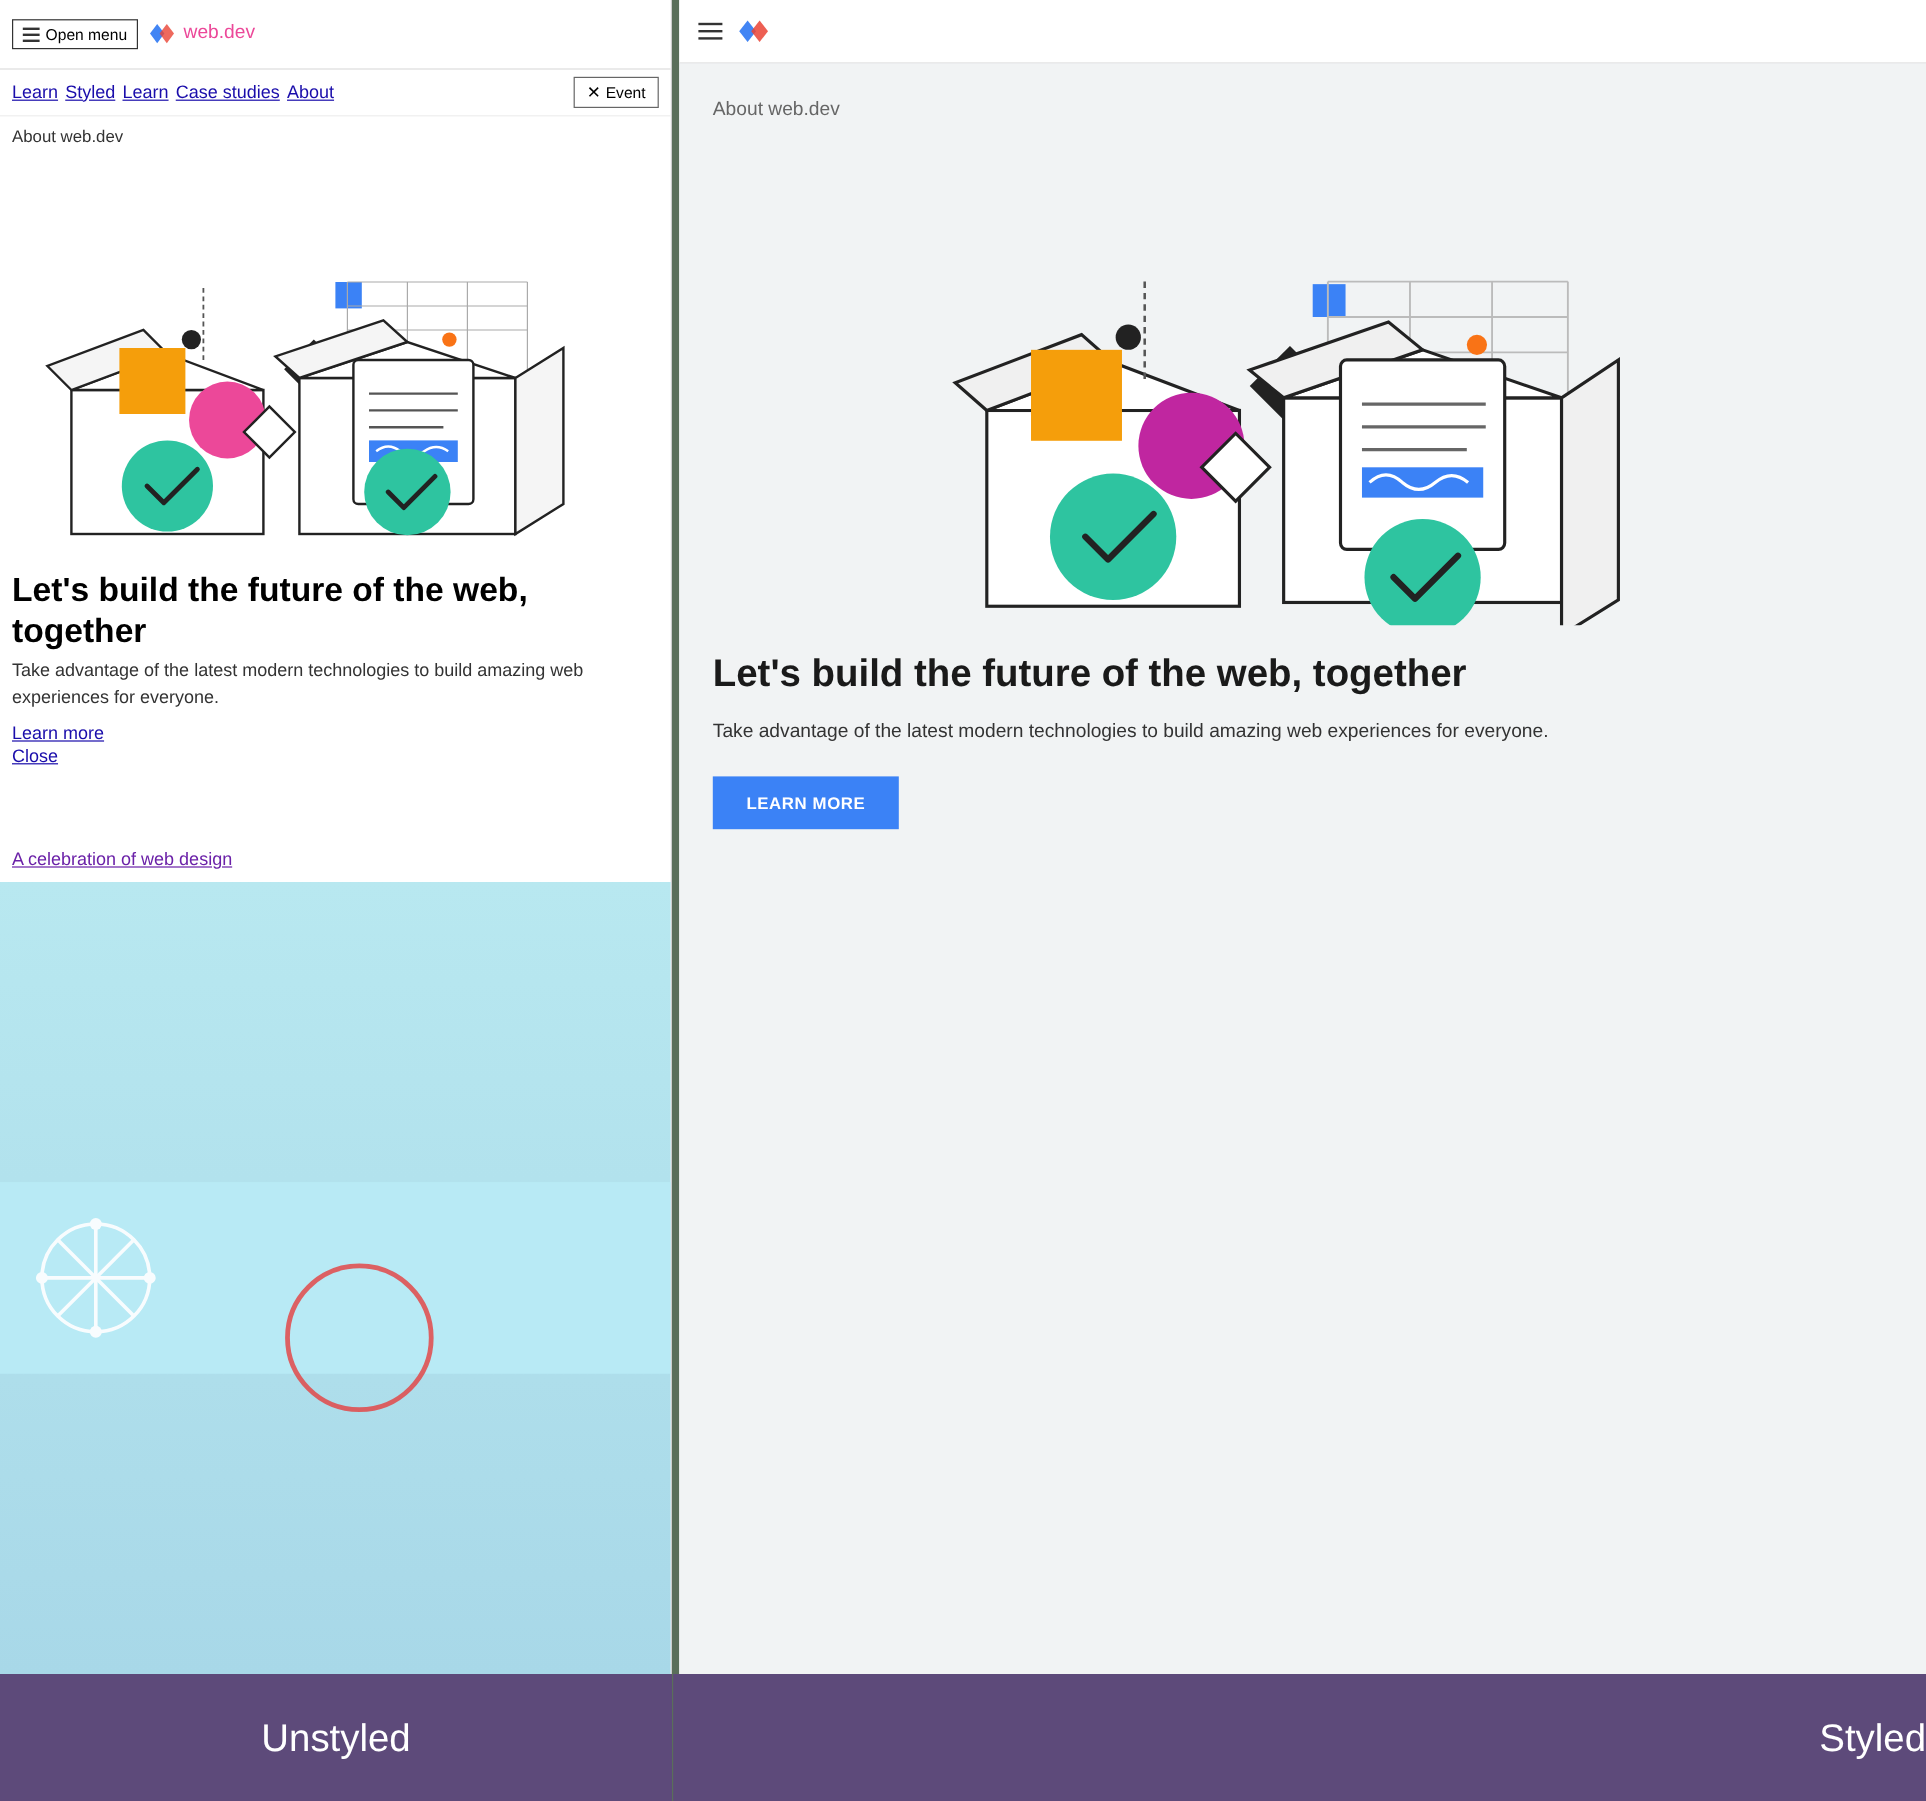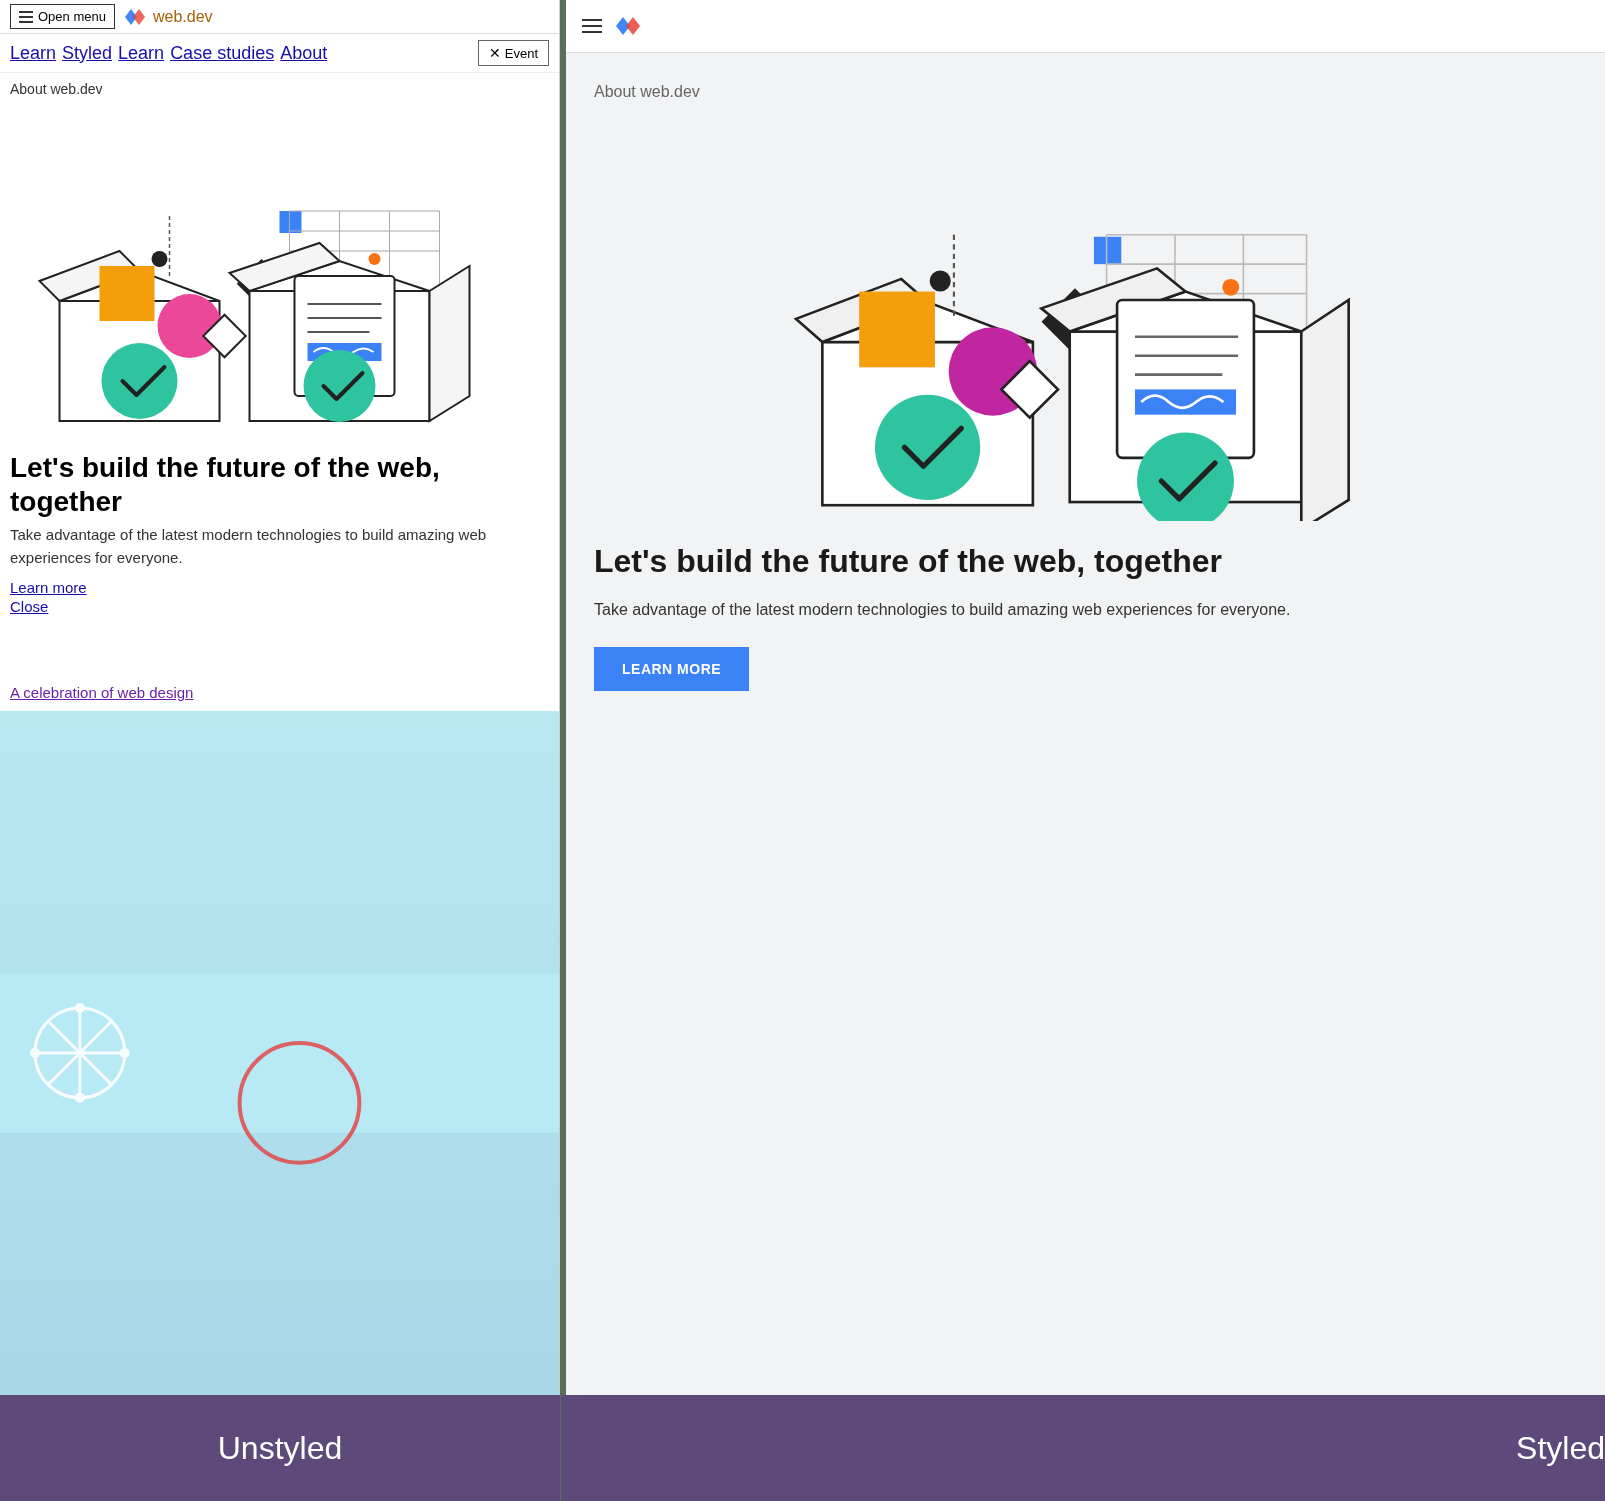--- a/index.html
+++ b/index.html
@@ -25,22 +25,22 @@
       background: #ffffff;
       display: flex;
       flex-direction: column;
       border-right: 1px solid #ccc;
       overflow: hidden;
       position: relative;
     }
 
     .left-nav {
       display: flex;
-      align-items: flex-end;
-      padding: 4px 10px;
+      align-items: flex-start;
+      padding: 16px 10px;
       border-bottom: 1px solid #ddd;
       gap: 8px;
     }
 
     .hamburger-btn {
       display: flex;
       align-items: center;
       gap: 5px;
       border: 1px solid #333;
       background: white;
@@ -68,36 +68,36 @@
     }
 
     .logo-icon {
       width: 24px;
       height: 24px;
     }
 
     .logo-text {
       font-size: 16px;
       font-weight: normal;
-      color: #a16207;
+      color: #ec4899;
     }
 
     .nav-links {
       padding: 6px 10px;
       display: flex;
       align-items: center;
       gap: 0;
       flex-wrap: wrap;
       border-bottom: 1px solid #eee;
     }
 
     .nav-links a {
       color: #1a0dab;
       text-decoration: underline;
-      font-size: 18px;
+      font-size: 15px;
       margin-right: 6px;
     }
 
     .close-btn {
       display: flex;
       align-items: center;
       gap: 4px;
       border: 1px solid #666;
       background: white;
       padding: 4px 10px;

